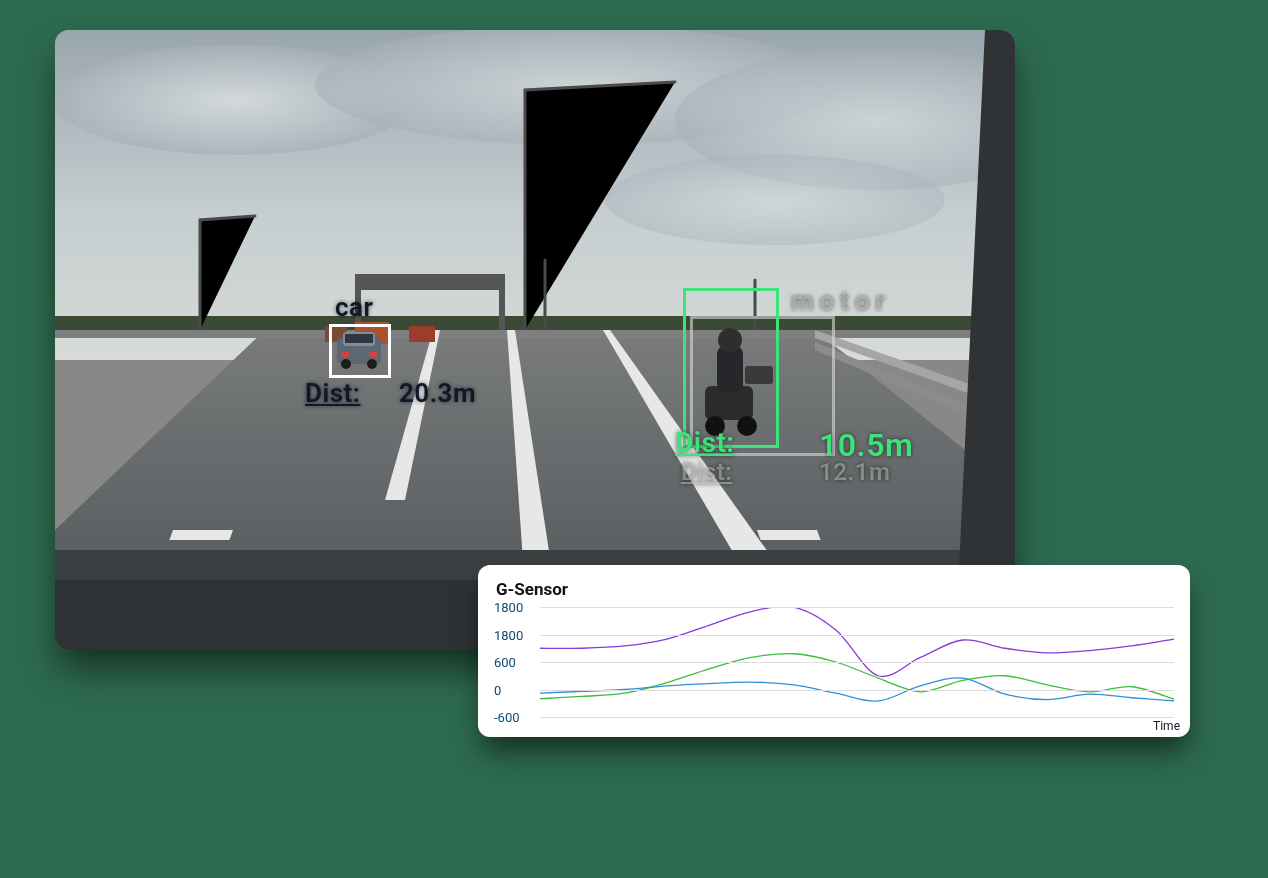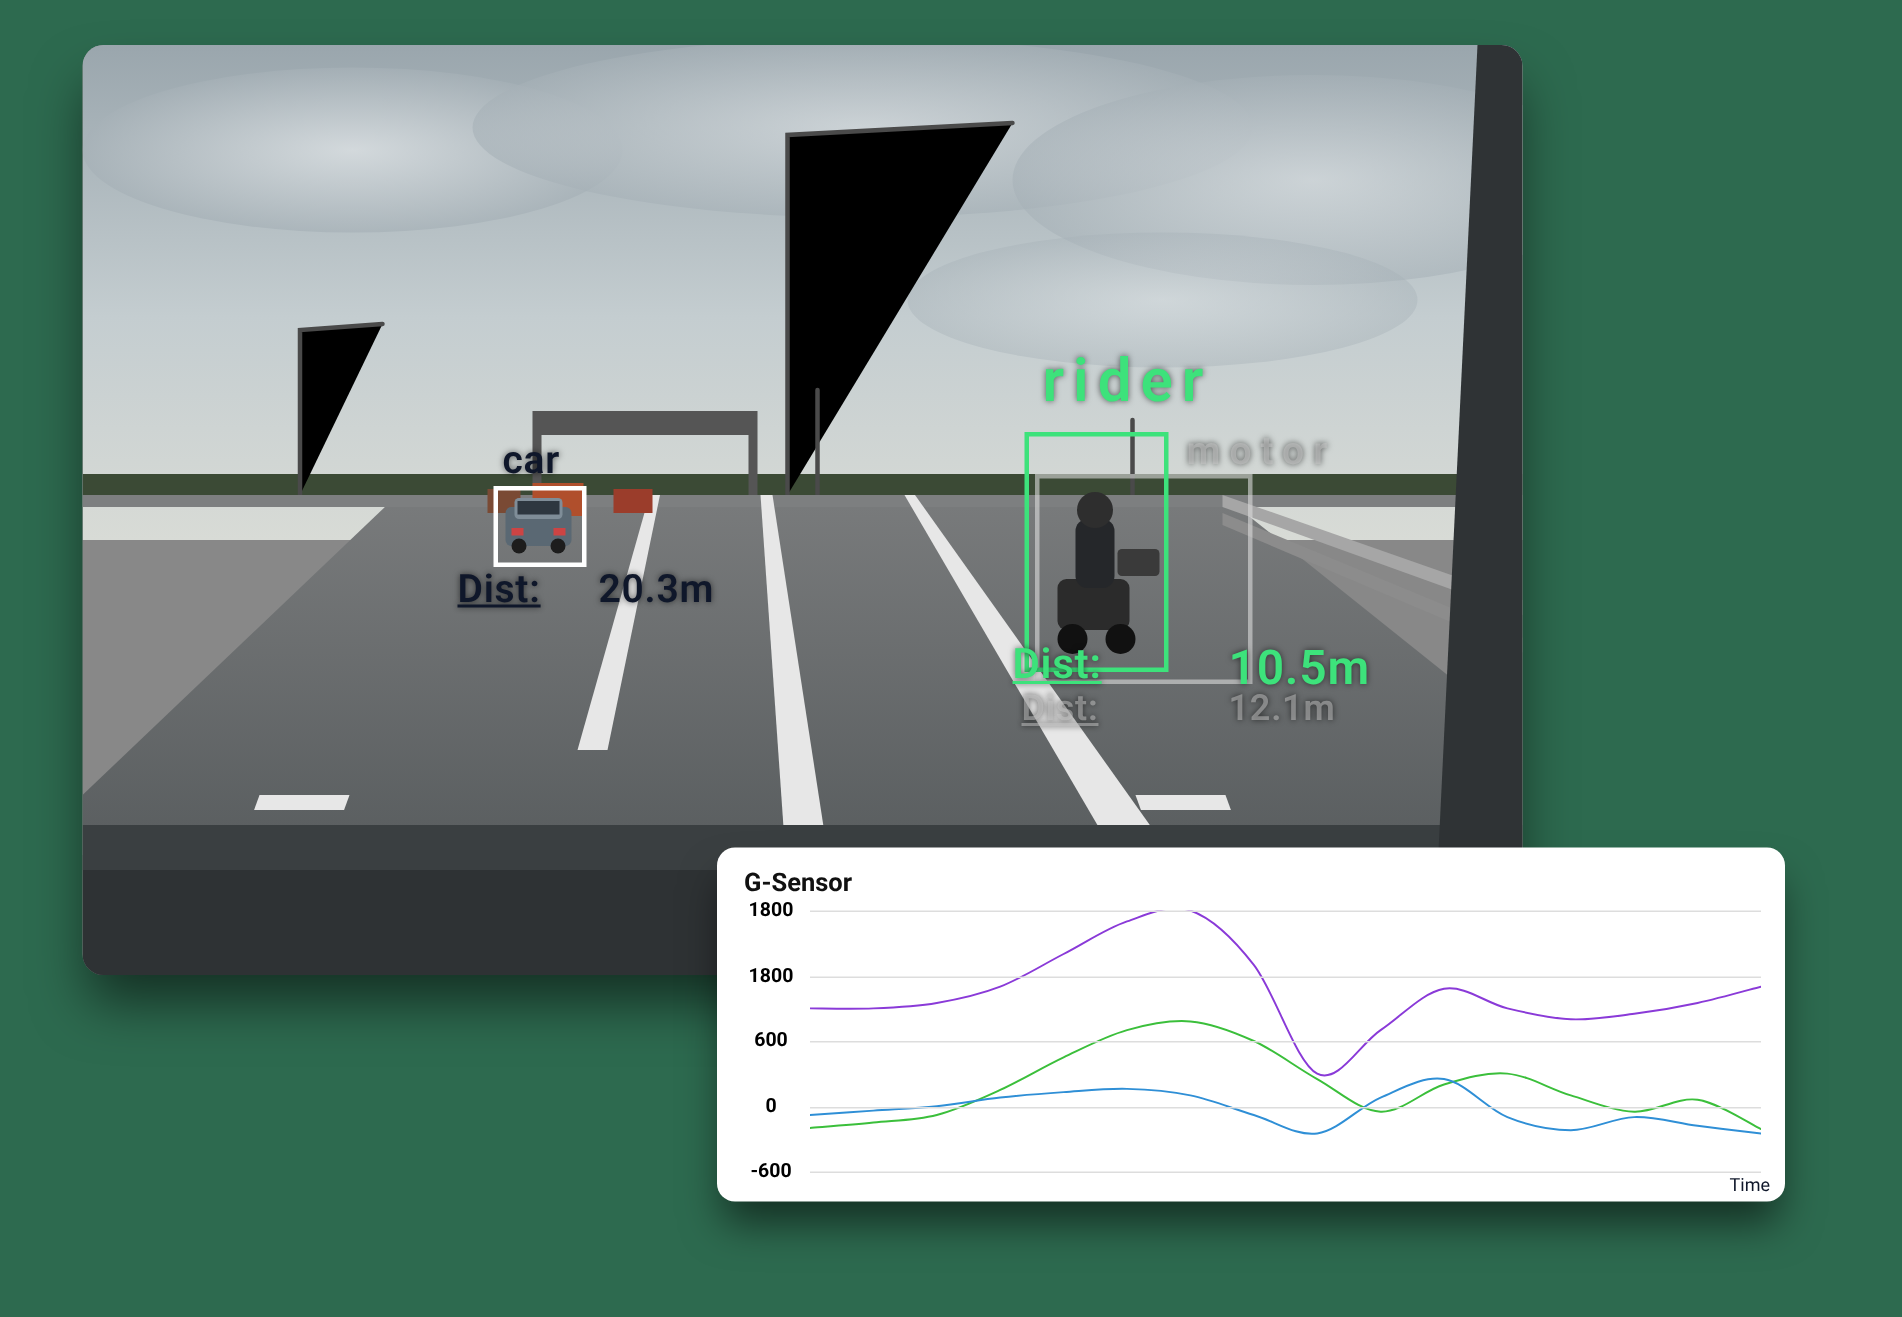--- a/index.html
+++ b/index.html
@@ -51,21 +51,21 @@
   .lbl.green { color: #3de27b; }
   .lbl.gray  { color: rgba(200,200,200,.5); }
 
   .dist-label { text-decoration: underline; }
 
   .chart-card {
     position: absolute;
     left: 478px;
     top: 565px;
     width: 712px;
-    height: 236px;
+    height: 172px;
     background: #ffffff;
     border-radius: 12px;
     box-shadow: 0 18px 28px -4px rgba(0,0,0,.55);
   }
   .chart-title {
     position: absolute;
     left: 18px;
     top: 14px;
     font-size: 17px;
     font-weight: 700;
@@ -75,25 +75,24 @@
     position: absolute;
     left: 62px;
     top: 42px;
     right: 16px;
     bottom: 20px;
   }
   .ytick {
     position: absolute;
     left: -46px;
     width: 40px;
-    text-align: center;
+    text-align: left;
     font-size: 13px;
-    color: #000000;
+    color: #0c4a6e;
     transform: translateY(-50%);
-    font-weight: bold;
   }
   .gridline {
     position: absolute;
     left: 0; right: 0;
     border-top: 1px solid #ddd;
   }
   .chart-xlabel {
     position: absolute;
     right: 10px;
     bottom: 4px;
@@ -200,21 +199,20 @@
     <span class="lbl gray dist-label" style="left:626px; top:428px; font-size:24px;">Dist:</span>
     <span class="lbl gray" style="left:720px; top:428px; font-size:24px;margin-left:44px;">12.1m</span>
 
     <div class="bbox car" style="left:274px; top:294px; width:62px; height:54px;"></div>
     <span class="lbl white" style="left:280px; top:262px; font-size:26px;">car</span>
     <span class="lbl white dist-label" style="left:250px; top:348px; font-size:26px;">Dist:</span>
     <span class="lbl white" style="left:344px; top:348px; font-size:26px;">20.3m</span>
 
     <div class="bbox rider" style="left:628px; top:258px; width:96px; height:160px;"></div>
 
-    <span class="lbl green" style="left:640px; top:200px; font-size:40px; letter-spacing:6px;">rider</span>
     <span class="lbl green dist-label" style="left:620px; top:396px; font-size:28px;">Dist:</span>
     <span class="lbl green" style="left:764px; top:396px; font-size:32px;">10.5m</span>
   </div>
 
   <div class="chart-card">
     <div class="chart-title">G-Sensor</div>
     <div class="chart-area" id="chart-area">
       <svg class="lines" id="chart-svg" viewBox="0 0 100 100" preserveAspectRatio="none">
           <path d="M 0 37.5 C 1.1111111111111112 37.5, 4.444444444444445 37.84722222222222, 6.666666666666667 37.5 C 8.88888888888889 37.15277777777778, 11.111111111111112 36.80555555555556, 13.333333333333334 35.416666666666664 C 15.555555555555555 34.02777777777777, 17.77777777777778 32.291666666666664, 20 29.166666666666664 C 22.22222222222222 26.041666666666664, 24.444444444444446 20.833333333333332, 26.666666666666668 16.666666666666664 C 28.88888888888889 12.499999999999996, 31.111111111111107 6.944444444444439, 33.33333333333333 4.1666666666666625 C 35.55555555555555 1.3888888888888853, 37.77777777777778 -2.7777777777777786, 40 0 C 42.22222222222222 2.7777777777777786, 44.44444444444444 10.41666666666667, 46.666666666666664 20.833333333333336 C 48.888888888888886 31.25, 51.111111111111114 58.333333333333336, 53.333333333333336 62.5 C 55.55555555555556 66.66666666666667, 57.77777777777778 51.25, 60 45.833333333333336 C 62.22222222222222 40.41666666666667, 64.44444444444443 31.388888888888893, 66.66666666666666 30.000000000000004 C 68.88888888888889 28.611111111111114, 71.1111111111111 35.55555555555556, 73.33333333333333 37.5 C 75.55555555555556 39.44444444444444, 77.77777777777777 41.31944444444444, 80 41.666666666666664 C 82.22222222222223 42.013888888888886, 84.44444444444446 40.625, 86.66666666666667 39.583333333333336 C 88.88888888888889 38.54166666666667, 91.11111111111111 37.15277777777778, 93.33333333333333 35.416666666666664 C 95.55555555555554 33.68055555555555, 98.88888888888889 30.208333333333332, 100 29.166666666666664" fill="none" stroke="#8a3ad8" stroke-width="1.3" vector-effect="non-scaling-stroke" stroke-linecap="round"></path>
           <path d="M 0 83.33333333333334 C 1.1111111111111112 82.98611111111111, 4.444444444444445 82.08333333333334, 6.666666666666667 81.25 C 8.88888888888889 80.41666666666666, 11.111111111111112 80.41666666666666, 13.333333333333334 78.33333333333333 C 15.555555555555555 76.25, 17.77777777777778 72.43055555555556, 20 68.75 C 22.22222222222222 65.06944444444444, 24.444444444444446 60.06944444444444, 26.666666666666668 56.25 C 28.88888888888889 52.43055555555556, 31.111111111111107 48.125, 33.33333333333333 45.833333333333336 C 35.55555555555555 43.54166666666667, 37.77777777777778 41.805555555555564, 40 42.50000000000001 C 42.22222222222222 43.19444444444445, 44.44444444444444 46.31944444444444, 46.666666666666664 50 C 48.888888888888886 53.68055555555556, 51.111111111111114 60.069444444444436, 53.333333333333336 64.58333333333333 C 55.55555555555556 69.09722222222221, 57.77777777777778 76.73611111111111, 60 77.08333333333334 C 62.22222222222222 77.43055555555557, 64.44444444444443 69.09722222222223, 66.66666666666666 66.66666666666667 C 68.88888888888889 64.23611111111111, 71.1111111111111 61.80555555555556, 73.33333333333333 62.5 C 75.55555555555556 63.19444444444444, 77.77777777777777 68.40277777777777, 80 70.83333333333333 C 82.22222222222223 73.26388888888889, 84.44444444444446 76.80555555555557, 86.66666666666667 77.08333333333334 C 88.88888888888889 77.36111111111111, 91.11111111111111 71.38888888888889, 93.33333333333333 72.5 C 95.55555555555554 73.61111111111111, 98.88888888888889 81.875, 100 83.75" fill="none" stroke="#3bbf3b" stroke-width="1.3" vector-effect="non-scaling-stroke" stroke-linecap="round"></path>

